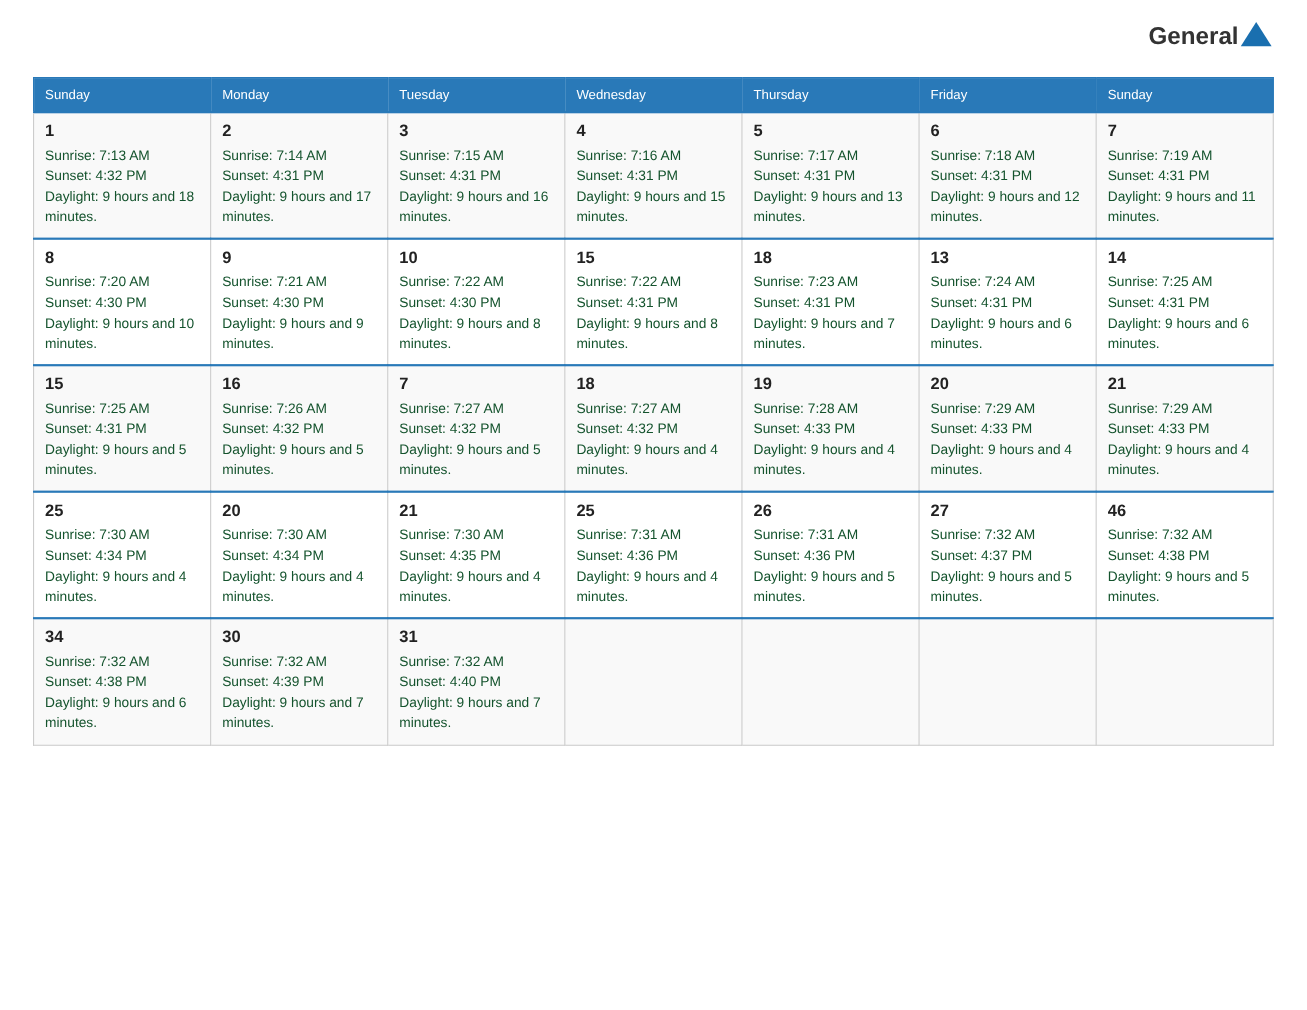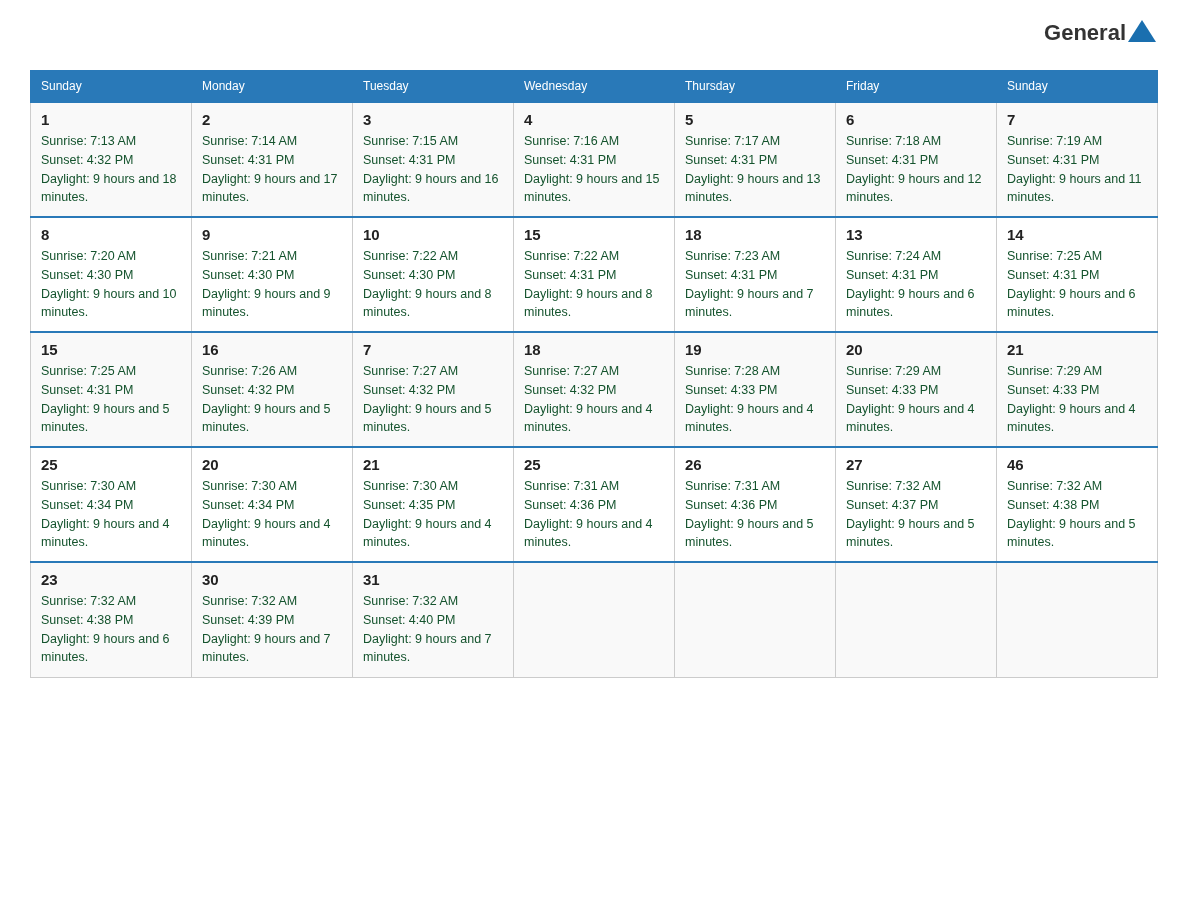--- a/index.html
+++ b/index.html
@@ -255,21 +255,21 @@
           <div class="day-number">27</div>
           <div class="day-info">Sunrise: 7:32 AM<br>Sunset: 4:37 PM<br>Daylight: 9 hours and 5 minutes.</div>
         </td>
         <td>
           <div class="day-number">46</div>
           <div class="day-info">Sunrise: 7:32 AM<br>Sunset: 4:38 PM<br>Daylight: 9 hours and 5 minutes.</div>
         </td>
       </tr>
       <tr>
         <td>
-          <div class="day-number">23</div>
+          <div class="day-number">34</div>
           <div class="day-info">Sunrise: 7:32 AM<br>Sunset: 4:38 PM<br>Daylight: 9 hours and 6 minutes.</div>
         </td>
         <td>
           <div class="day-number">30</div>
           <div class="day-info">Sunrise: 7:32 AM<br>Sunset: 4:39 PM<br>Daylight: 9 hours and 7 minutes.</div>
         </td>
         <td>
           <div class="day-number">31</div>
           <div class="day-info">Sunrise: 7:32 AM<br>Sunset: 4:40 PM<br>Daylight: 9 hours and 7 minutes.</div>
         </td>

